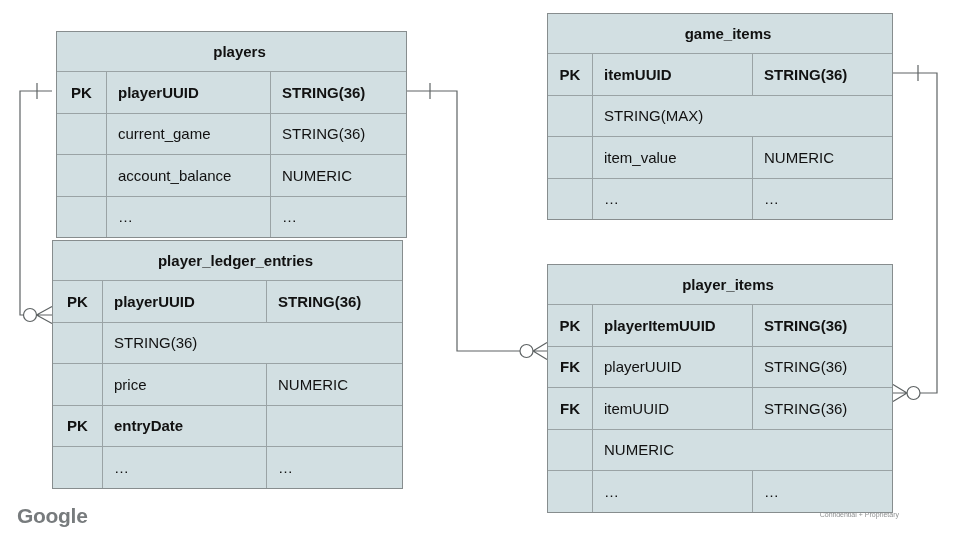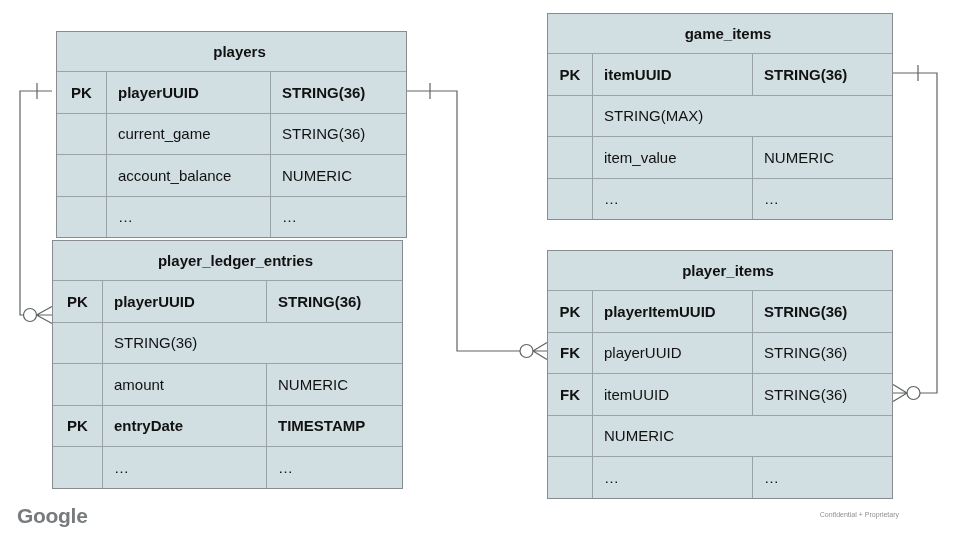--- a/index.html
+++ b/index.html
@@ -49,21 +49,21 @@
     border-right: 1px solid var(--table_border_inner, #9aa3a5);
     font-weight: bold;
   }
   .cell.name { padding-left: 11px; border-right: 1px solid var(--table_border_inner, #9aa3a5); }
   .cell.type { padding-left: 11px; }
 
   
   #table-players      { left: 56px;  top: 31px;  width: 351px; --c1: 50px; --c2: 164px; }
   #table-game-items   { left: 547px; top: 13px;  width: 346px; --c1: 45px; --c2: 160px; }
   #table-ledger       { left: 52px;  top: 240px; width: 351px; --c1: 50px; --c2: 164px; }
-  #table-player-items { left: 547px; top: 250px; width: 346px; --c1: 45px; --c2: 160px; }
+  #table-player-items { left: 547px; top: 264px; width: 346px; --c1: 45px; --c2: 160px; }
 
   
   .connectors {
     position: absolute;
     left: 0; top: 0;
     width: 960px; height: 540px;
     pointer-events: none;
   }
   .connectors path, .connectors line, .connectors polyline {
     stroke: var(--connector, #5e6364);
@@ -172,27 +172,26 @@
         <div class="cell key">PK</div>
         <div class="cell name">playerUUID</div>
         <div class="cell type">STRING(36)</div>
       </div>
       <div class="erd-row">
         <div class="cell key"></div>
         <div class="cell type">STRING(36)</div>
       </div>
       <div class="erd-row">
         <div class="cell key"></div>
-        <div class="cell name">amount</div>
+        <div class="cell name">price</div>
         <div class="cell type">NUMERIC</div>
       </div>
       <div class="erd-row bold">
         <div class="cell key">PK</div>
         <div class="cell name">entryDate</div>
-        <div class="cell type">TIMESTAMP</div>
       </div>
       <div class="erd-row">
         <div class="cell key"></div>
         <div class="cell name">…</div>
         <div class="cell type">…</div>
       </div>
     </div>
   <div class="erd-table" id="table-player-items">
       <div class="erd-head">player_items</div>
       <div class="erd-row bold">

